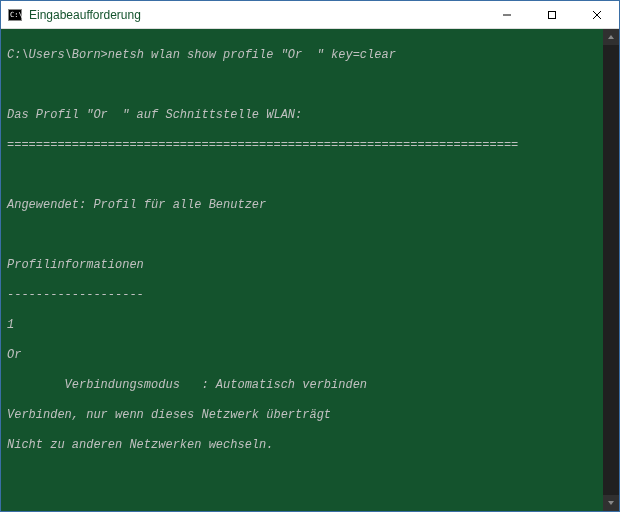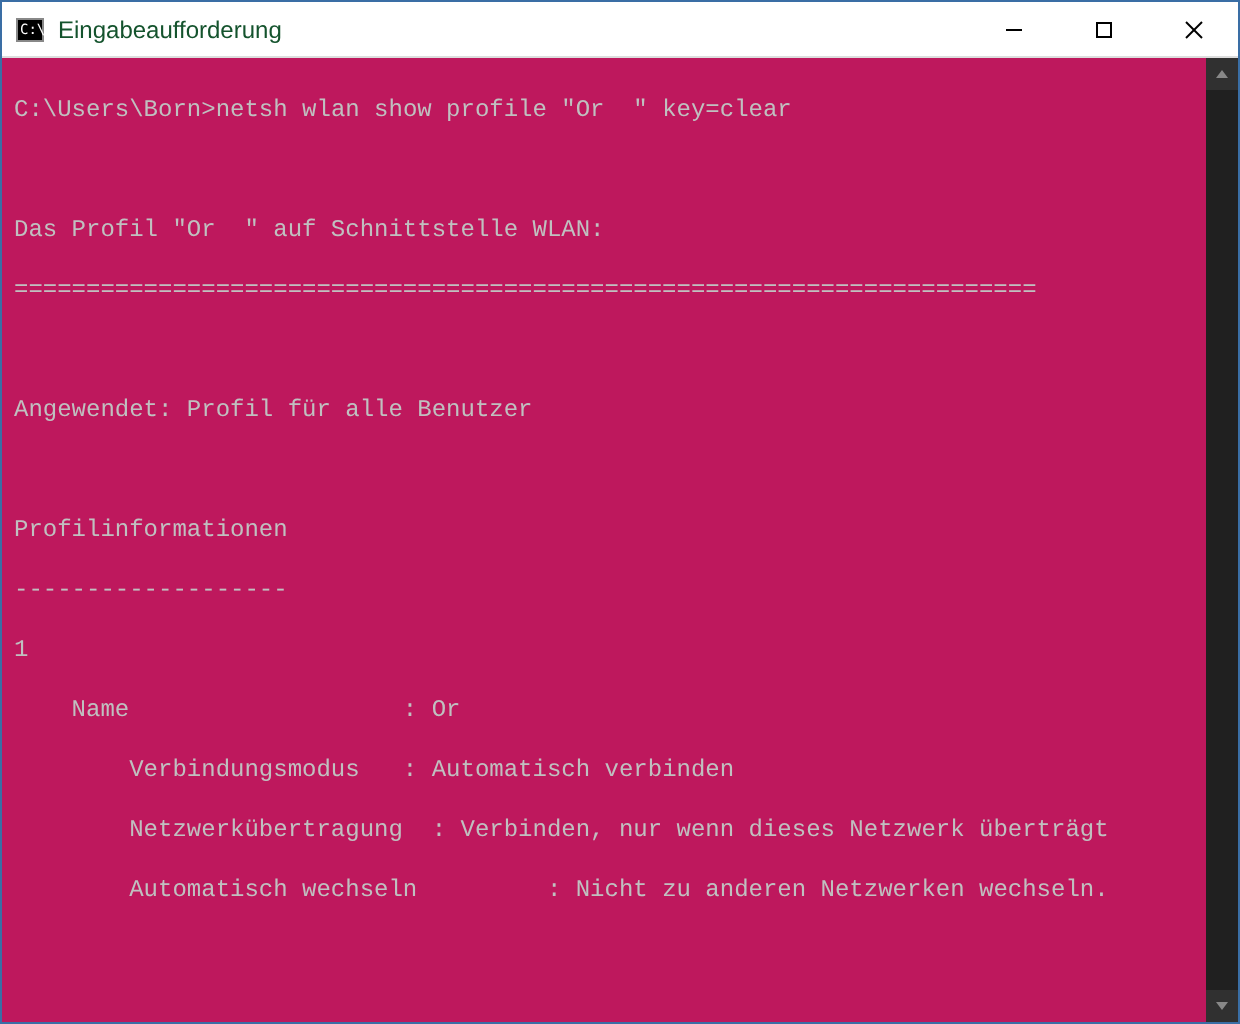--- a/index.html
+++ b/index.html
@@ -4,21 +4,21 @@
 <style>
   * { margin: 0; padding: 0; box-sizing: border-box; }
   html, body { width: 620px; height: 512px; font-family: Consolas, "Courier New", monospace; font-size: 12px; background: #888; }
   .window { width: 620px; height: 512px; background: #fff; border: 1px solid #3a6ea5; display: flex; flex-direction: column; overflow: hidden; }
   .titlebar { height: 28px; background: #fff; display: flex; align-items: center; border-bottom: 1px solid #ddd; user-select: none; }
   .titlebar-icon { width: 16px; height: 16px; margin: 0 6px; display: flex; align-items: center; justify-content: center; }
   .titlebar-title { flex: 1; font-family: "Segoe UI", Arial, sans-serif; font-size: 12px; color: #14532d; }
   .titlebar-buttons { display: flex; height: 100%; }
   .titlebar-btn { width: 45px; height: 100%; display: flex; align-items: center; justify-content: center; background: #fff; }
   .titlebar-btn svg { stroke: #000; stroke-width: 1; fill: none; }
-  .terminal { flex: 1; background: #be185d; color: #c0c0c0; padding: 4px 6px; line-height: 1.25; white-space: pre; overflow: hidden; position: relative; }
+  .terminal { flex: 1; background: #14532d; color: #c0c0c0; padding: 4px 6px; line-height: 1.25; white-space: pre; overflow: hidden; position: relative; font-style: italic; }
   .line { display: block; }
   .kv { display: flex; }
   .kv .k { display: inline-block; }
   .kv .v { display: inline-block; }
   .scrollbar { position: absolute; right: 0; top: 0; bottom: 0; width: 16px; background: #202020; }
   .scrollbar-track { position: absolute; top: 16px; bottom: 16px; left: 0; right: 0; }
   .scrollbar-thumb { position: absolute; left: 2px; right: 2px; top: 0; height: 0; background: #555; }
   .scrollbar-btn { width: 16px; height: 16px; background: #303030; display: flex; align-items: center; justify-content: center; position: absolute; }
   .scrollbar-btn.up { top: 0; }
   .scrollbar-btn.down { bottom: 0; }
@@ -59,24 +59,24 @@
 <span class="line"><span>C:\Users\Born&gt;</span><span>netsh wlan show profile "Or  " key=clear</span></span>
 <span class="line">&nbsp;</span>
 <span class="line">Das Profil "Or  " auf Schnittstelle WLAN:</span>
 <span class="line">=======================================================================</span>
 <span class="line">&nbsp;</span>
 <span class="line">Angewendet: Profil für alle Benutzer</span>
 <span class="line">&nbsp;</span>
 <span class="line">Profilinformationen</span>
 <span class="line">-------------------</span>
 <span class="line kv"><span class="v">1</span></span>
-<span class="line kv"><span class="k">    Name                   : </span><span class="v">Or</span></span>
+<span class="line kv"><span class="v">Or</span></span>
 <span class="line kv"><span class="k">        Verbindungsmodus   : </span><span class="v">Automatisch verbinden</span></span>
-<span class="line kv"><span class="k">        Netzwerkübertragung  : </span><span class="v">Verbinden, nur wenn dieses Netzwerk überträgt</span></span>
-<span class="line kv"><span class="k">        Automatisch wechseln         : </span><span class="v">Nicht zu anderen Netzwerken wechseln.</span></span>
+<span class="line kv"><span class="v">Verbinden, nur wenn dieses Netzwerk überträgt</span></span>
+<span class="line kv"><span class="v">Nicht zu anderen Netzwerken wechseln.</span></span>
 
 
 
 
 
 
 
 
 
 

